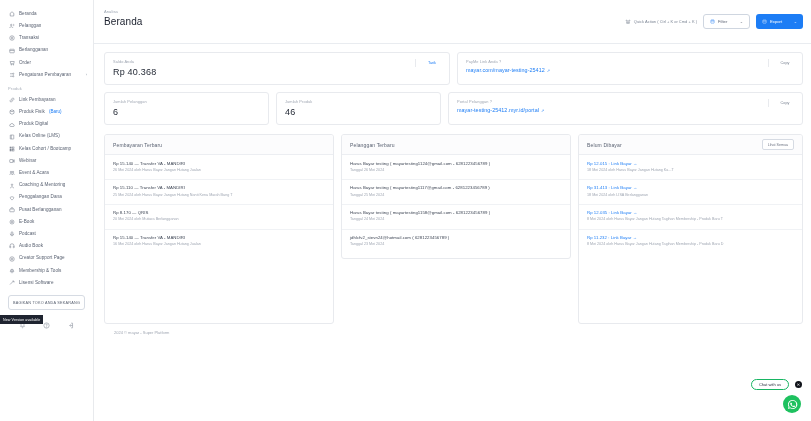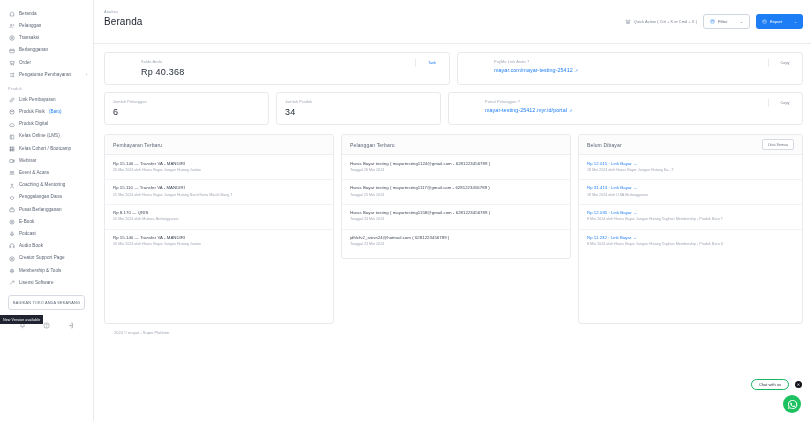--- a/index.html
+++ b/index.html
@@ -125,21 +125,21 @@
 
   
   .row { display: flex; gap: 7px; }
   .card {
     background: #fff;
     border: 1px solid #e8eaee;
     border-radius: 3px;
     position: relative;
   }
   .stat-card { flex: 1; height: 33px; padding: 6px 8px; display: flex; align-items: flex-start; }
-  .stat-body { flex: 1; margin-left: 28px; }
+  .stat-body { flex: 1; }
   .stat-label { font-size: 3.9px; color: #a0a7b3; letter-spacing: .1px; }
   .stat-value { font-size: 9px; color: #242a36; margin-top: 3px; letter-spacing: .2px; }
   .stat-link {
     font-size: 5.4px; color: #1d7df5; margin-top: 3px;
     letter-spacing: .05px; display: flex; align-items: center; gap: 2px;
   }
   .stat-link .ext { font-size: 4px; }
   .card-action {
     font-size: 3.8px; color: #1d7df5;
     border-left: 1px solid #e8eaee;
@@ -532,21 +532,21 @@
       </div>
 
       <div class="row row2">
         <div class="left-pair">
           <div class="card small-card">
             <div class="stat-label">Jumlah Pelanggan</div>
             <div class="stat-value">6</div>
           </div>
           <div class="card small-card">
             <div class="stat-label">Jumlah Produk</div>
-            <div class="stat-value">34</div>
+            <div class="stat-value">46</div>
           </div>
         </div>
         <div class="card stat-card">
           <div class="stat-body">
             <div class="stat-label">
               <span>Portal Pelanggan</span>
               <span>?</span>
             </div>
             <div class="stat-link">
               <span>mayar-testing-25412.myr.id/portal</span>

